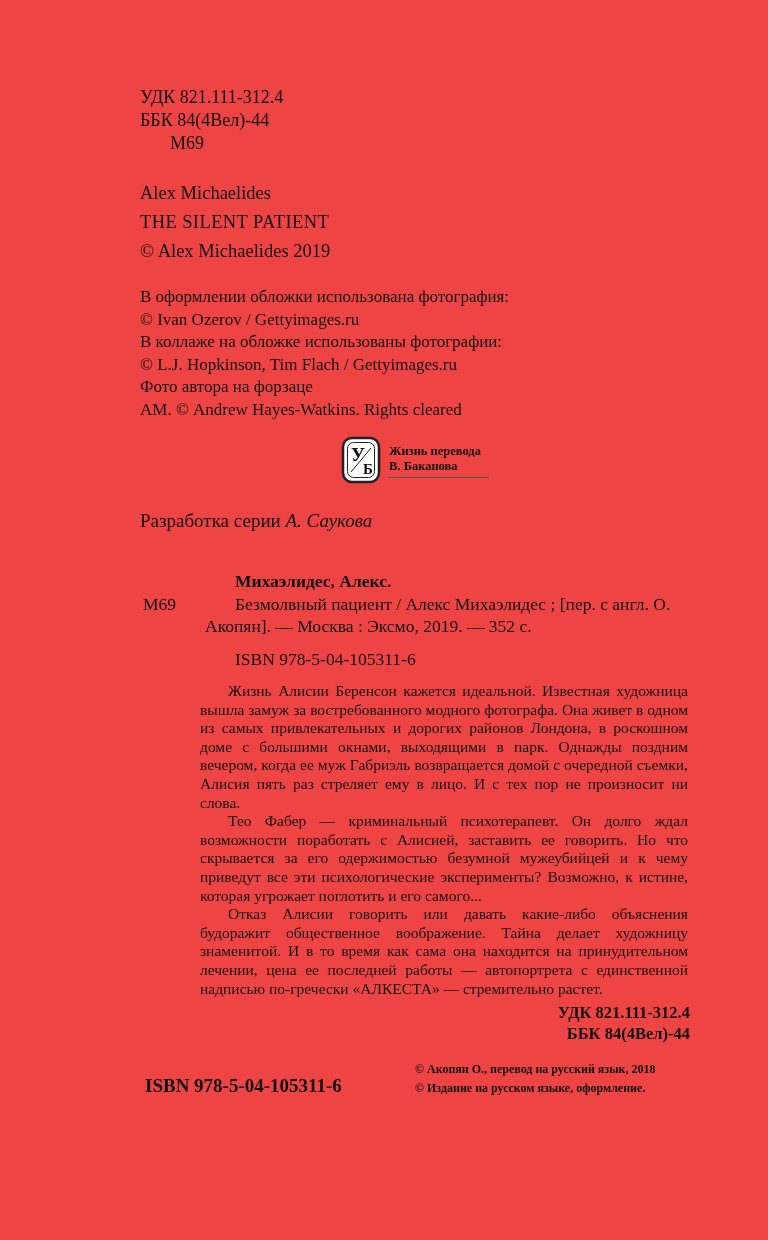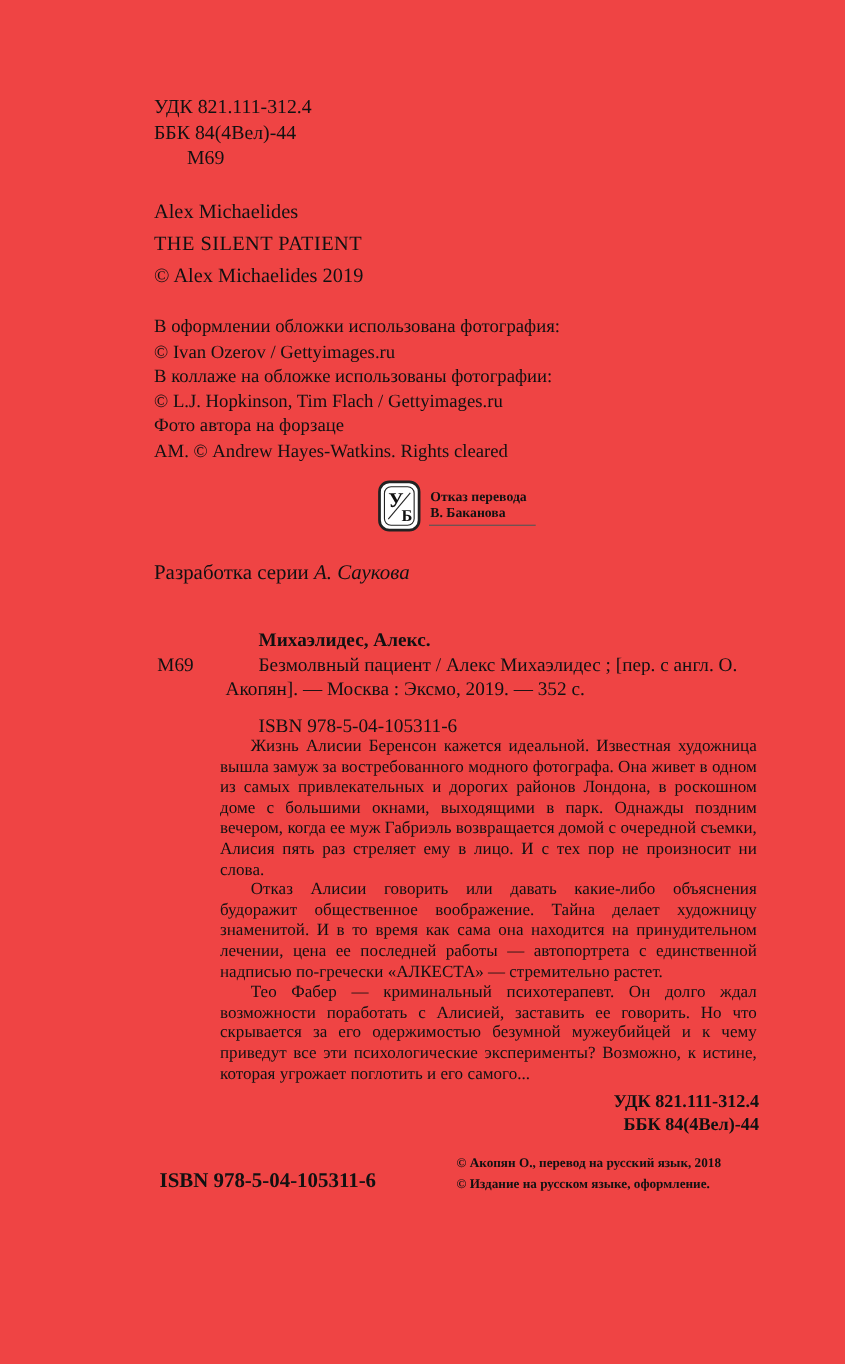--- a/index.html
+++ b/index.html
@@ -30,21 +30,21 @@
   .series { margin-top:26px; font-size:19px; }
   .series .designer { font-style:italic; }
 
   .catalog { margin-top:38px; margin-left:65px; width:485px; font-size:17.5px; line-height:22.5px; }
   .catalog .author { font-weight:bold; text-indent:30px; }
   .catalog .entry-wrap { position:relative; }
   .catalog .margin-code { position:absolute; left:-62px; top:0; }
   .catalog .entry { text-indent:30px; }
   .catalog .isbn { margin-top:10px; text-indent:30px; }
 
-  .annotation { margin-left:60px; width:488px; font-size:15.5px;
+  .annotation { margin-top:12px; margin-left:60px; width:488px; font-size:15.5px;
                 line-height:18.6px; text-align:justify; }
   .annotation p { text-indent:28px; }
 
   .bottom-codes { margin-top:4px; width:550px; text-align:right; font-weight:bold;
                   font-size:16.5px; line-height:21px; }
 
   .bottom-row { margin-top:16px; display:flex; justify-content:space-between; align-items:flex-end; }
   .isbn-bottom { font-weight:bold; font-size:19px; white-space:nowrap; padding-left:5px; }
   .copyright { width:275px; font-weight:bold; font-size:12px; line-height:18.5px; }
   .copyright p { padding-left:16px; text-indent:-16px; }
@@ -78,42 +78,42 @@
 
     <div class="logo-row">
       <svg class="logo-mark" width="40" height="48" viewBox="0 0 40 48">
         <rect x="2" y="2" width="36" height="44" rx="9" fill="#fff" stroke="#222" stroke-width="2.5"></rect>
         <rect x="6.5" y="6.5" width="27" height="35" rx="6" fill="#fff" stroke="#222" stroke-width="1"></rect>
         <line x1="10" y1="36" x2="30" y2="12" stroke="#222" stroke-width="1"></line>
         <text x="10" y="25" font-family="Liberation Serif, serif" font-size="19" font-weight="bold" fill="#111">У</text>
         <text x="22" y="38" font-family="Liberation Serif, serif" font-size="15" font-weight="bold" fill="#111">Б</text>
       </svg>
       <div class="logo-text">
-        <div>Отказ перевода</div>
+        <div>Жизнь перевода</div>
         <div>В. Баканова</div>
       </div>
     </div>
 
     <div class="series center">
       <span>Разработка серии </span><span class="designer">А. Саукова</span>
     </div>
 
     <div class="catalog">
       <div class="author">Михаэлидес, Алекс.</div>
       <div class="entry-wrap">
         <span class="margin-code">М69</span>
         <p class="entry">Безмолвный пациент / Алекс Михаэлидес ; [пер. с англ. О. Акопян]. — Москва : Эксмо, 2019. — 352 с.</p>
       </div>
       <div class="isbn">ISBN 978-5-04-105311-6</div>
     </div>
 
     <div class="annotation">
       <p>Жизнь Алисии Беренсон кажется идеальной. Известная художница вышла замуж за востребованного модного фотографа. Она живет в одном из самых привлекательных и дорогих районов Лондона, в роскошном доме с большими окнами, выходящими в парк. Однажды поздним вечером, когда ее муж Габриэль возвращается домой с очередной съемки, Алисия пять раз стреляет ему в лицо. И с тех пор не произносит ни слова.</p>
+      <p>Тео Фабер — криминальный психотерапевт. Он долго ждал возможности поработать с Алисией, заставить ее говорить. Но что скрывается за его одержимостью безумной мужеубийцей и к чему приведут все эти психологические эксперименты? Возможно, к истине, которая угрожает поглотить и его самого...</p>
       <p>Отказ Алисии говорить или давать какие-либо объяснения будоражит общественное воображение. Тайна делает художницу знаменитой. И в то время как сама она находится на принудительном лечении, цена ее последней работы — автопортрета с единственной надписью по-гречески «АЛКЕСТА» — стремительно растет.</p>
-      <p>Тео Фабер — криминальный психотерапевт. Он долго ждал возможности поработать с Алисией, заставить ее говорить. Но что скрывается за его одержимостью безумной мужеубийцей и к чему приведут все эти психологические эксперименты? Возможно, к истине, которая угрожает поглотить и его самого...</p>
     </div>
 
     <div class="bottom-codes">
       <div>УДК 821.111-312.4</div>
       <div>ББК 84(4Вел)-44</div>
     </div>
 
     <div class="bottom-row">
       <div class="isbn-bottom">ISBN 978-5-04-105311-6</div>
       <div class="copyright">

